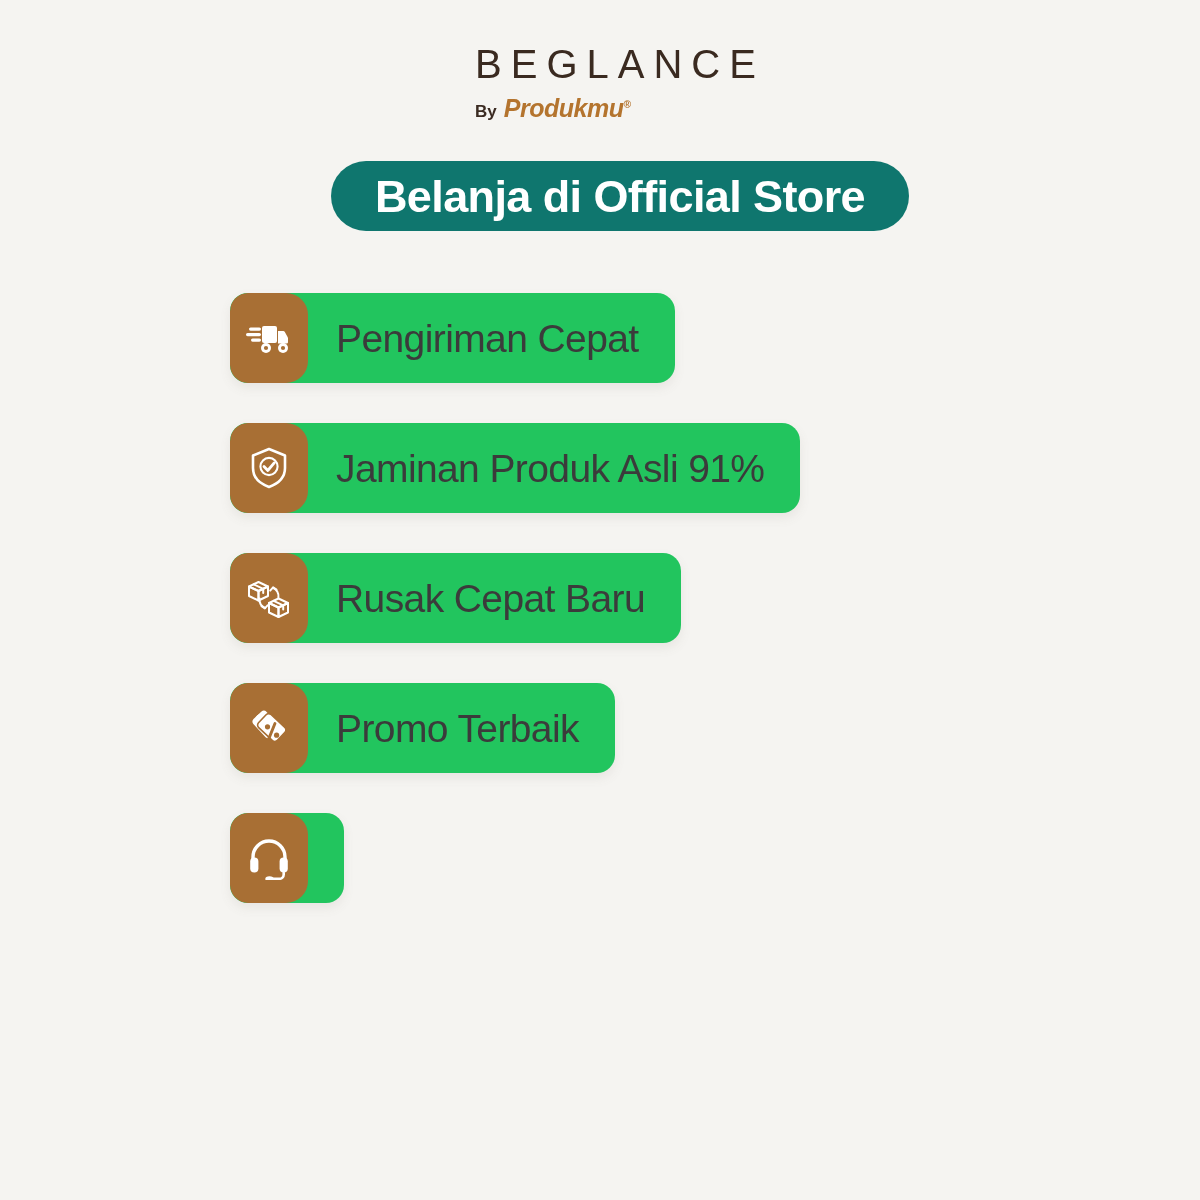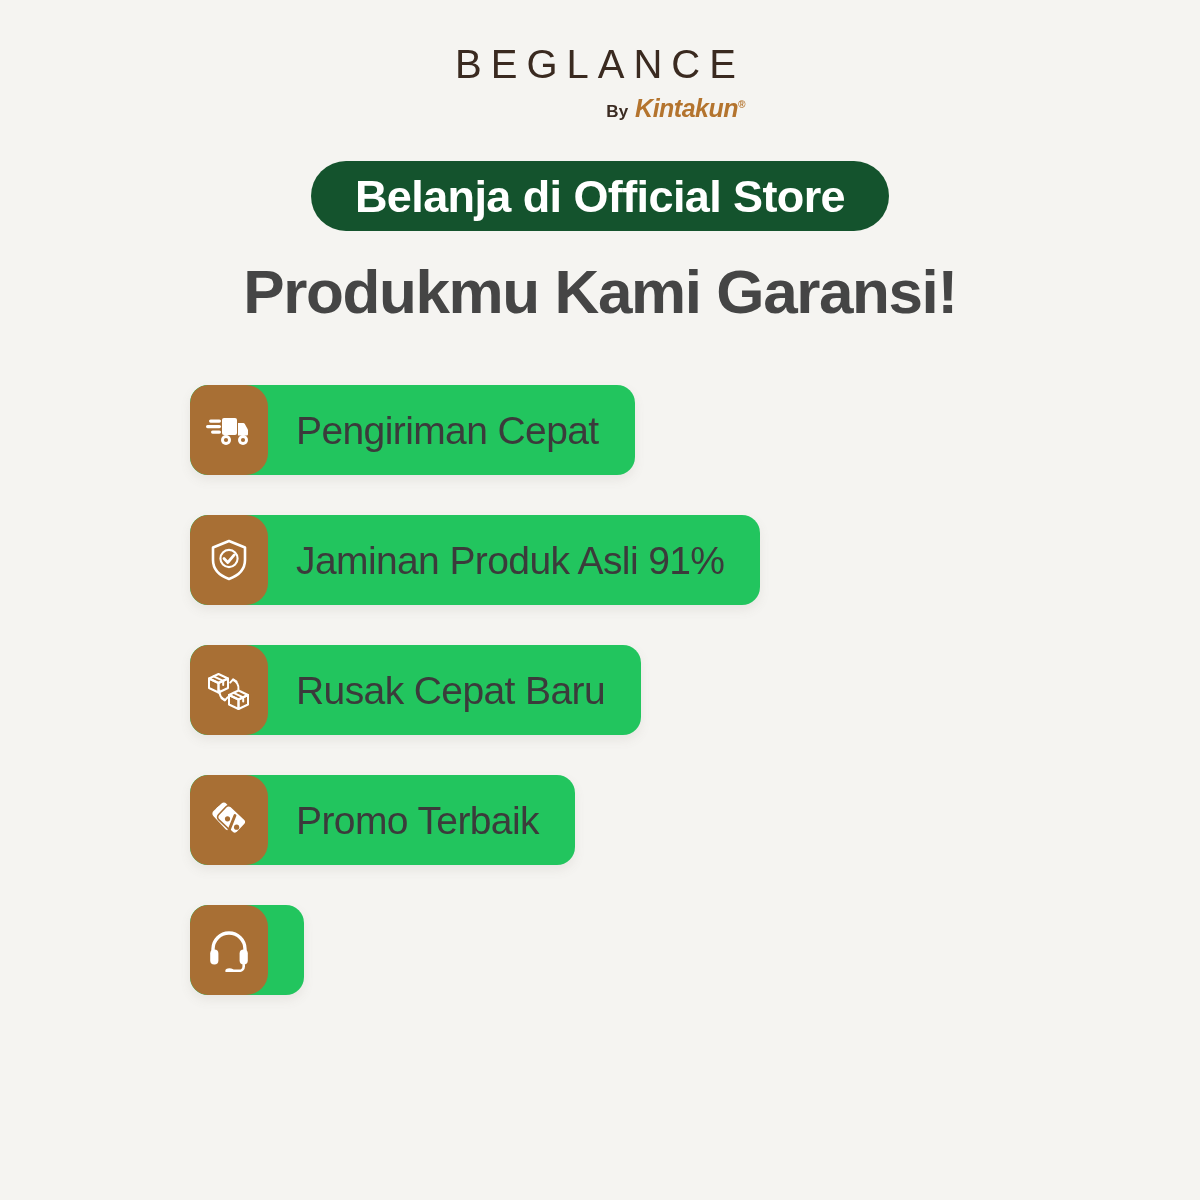--- a/index.html
+++ b/index.html
@@ -6,54 +6,54 @@
   html, body {
     width:1200px; height:1200px;
     background:#f5f4f1;
     font-family:"Liberation Sans", sans-serif;
     overflow:hidden;
   }
   .page {
     position:relative;
     width:1200px; height:1200px;
     background:#f5f4f1;
-    display:flex; flex-direction:column; align-items:center;
+    display:flex; flex-direction:column; align-items:center;padding-left:40px;
   }
 
   
   .brand { margin-top:44px; text-align:center; user-select:none; }
   .brand-name {
     font-size:40px;
     font-weight:400;
     letter-spacing:9px;
     color:#3a2a20;
     line-height:1;
     font-family:"Liberation Sans", sans-serif;
   }
   .brand-sub {
     margin-top:10px;
-    display:flex; align-items:baseline; justify-content:flex-end; gap:7px;
+    display:flex; align-items:baseline; justify-content:flex-start; gap:7px;
   }
   .brand-by {
     font-size:17px; font-weight:700; color:#3b2b22;
     font-family:"Liberation Sans", sans-serif;
   }
   .brand-kintakun {
     font-size:25px; font-weight:700; font-style:italic;
     color:#b4742e; letter-spacing:-0.5px;
     font-family:"Liberation Sans", sans-serif;
   }
   .brand-reg { font-size:10px; font-weight:700; color:#b4742e; vertical-align:super; }
 
   
   .badge-pill {
     margin-top:38px;
     height:70px;
     padding:0 44px;
-    background:#14532d;
+    background:#0f766e;
     border-radius:40px;
     display:flex; align-items:center; justify-content:center;
   }
   .badge-text {
     color:#ffffff;
     font-size:45px;
     font-weight:700;
     letter-spacing:-0.6px;
     line-height:1;
     white-space:nowrap;
@@ -109,29 +109,28 @@
 </style>
 </head>
 <body>
 
 <div class="page">
 
   <div class="brand">
     <div class="brand-name">BEGLANCE</div>
     <div class="brand-sub">
       <span class="brand-by">By</span>
-      <span class="brand-kintakun"><span>Kintakun</span><span class="brand-reg">®</span></span>
+      <span class="brand-kintakun"><span>Produkmu</span><span class="brand-reg">®</span></span>
     </div>
   </div>
 
   <div class="badge-pill">
     <span class="badge-text">Belanja di Official Store</span>
   </div>
 
-  <div class="headline">Produkmu Kami Garansi!</div>
 
   <div class="features">
 
     <div class="feature-card">
       <div class="feature-icon">
         <svg width="46" height="40" viewBox="0 0 46 40" fill="none">
           <rect x="16" y="8" width="15" height="17" rx="2" fill="#ffffff"></rect>
           <path d="M32 13h5.2c.7 0 1.3.35 1.65.95L41.6 19c.25.42.4.9.4 1.4V24c0 .9-.7 1.6-1.6 1.6H32V13z" fill="#ffffff"></path>
           <rect x="3" y="9.5" width="12" height="3.2" rx="1.6" fill="#ffffff"></rect>
           <rect x="0" y="15" width="15" height="3.2" rx="1.6" fill="#ffffff"></rect>

